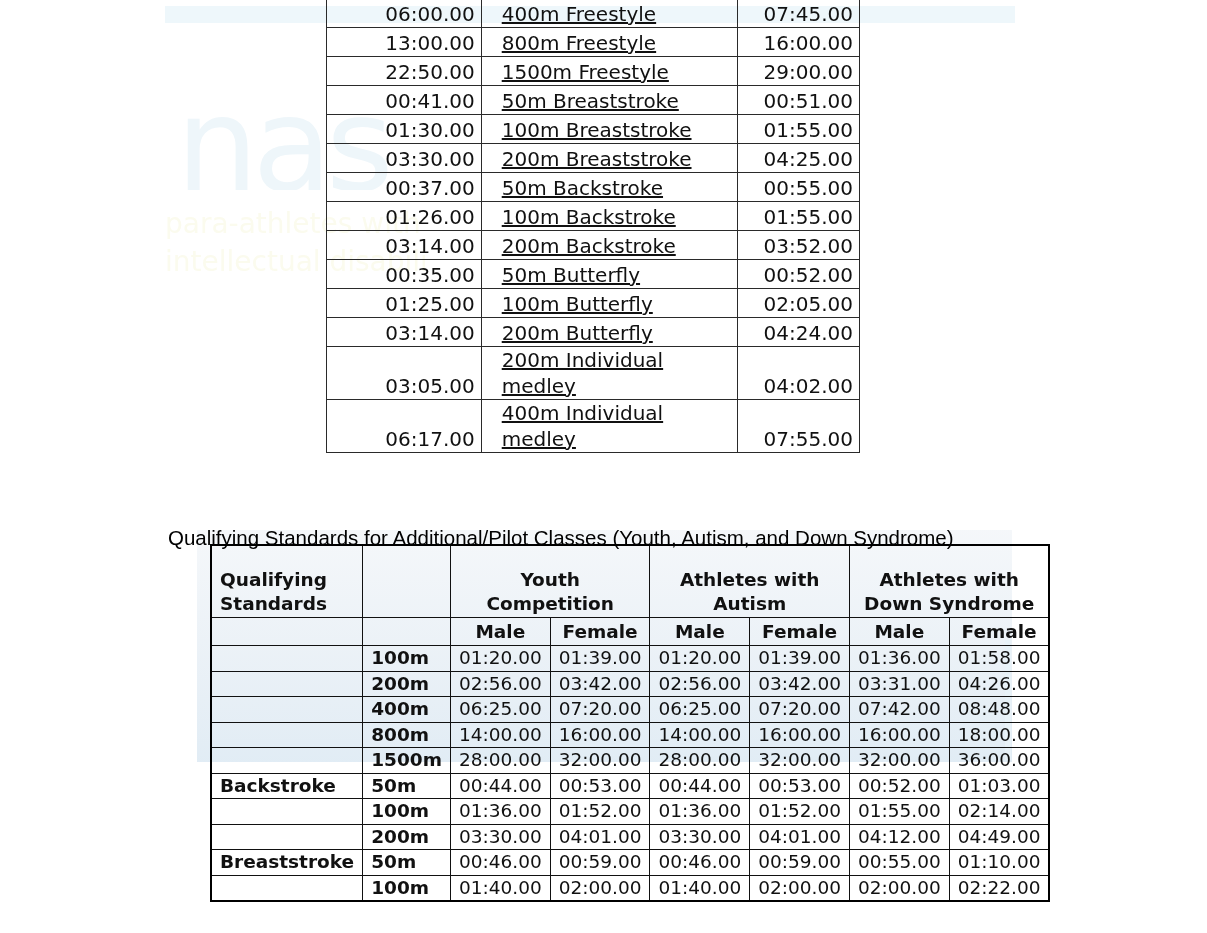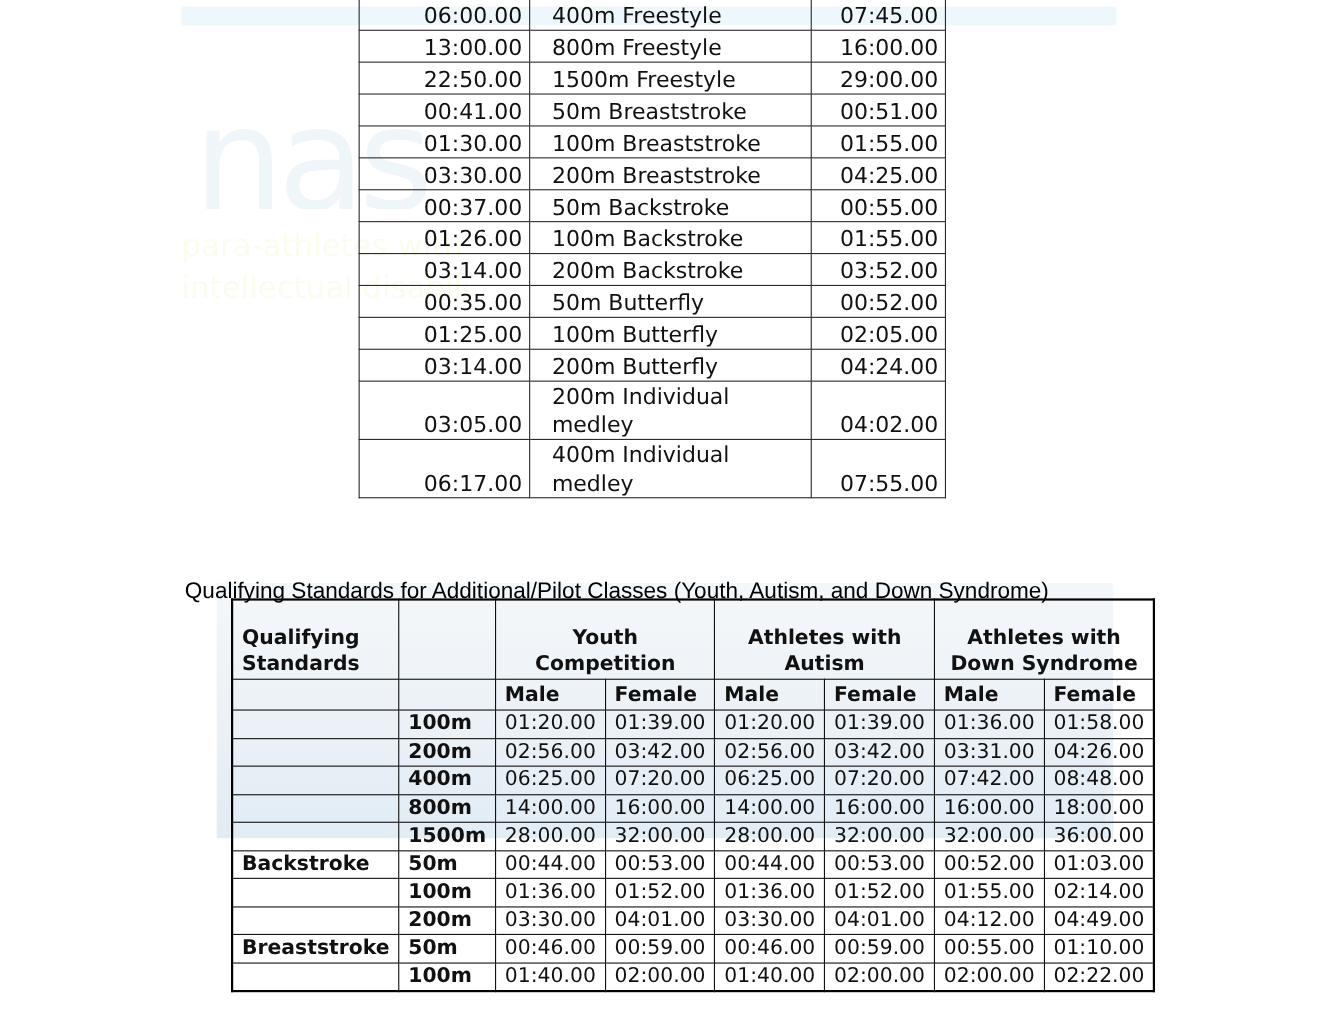--- a/index.html
+++ b/index.html
@@ -39,41 +39,41 @@
   #table-top {
     left: 326px; top: -2px; width: 534px;
     font-size: 20px; 
   }
   #table-top td {
     border: 1px solid #2a2a2a; padding: 0 6px; height: 28px; line-height: 26px;
     vertical-align: bottom;
     margin-left: 20px;
   }
   #table-top td.c1 { width: 145px; text-align: right; }
-  #table-top td.c2 { width: 236px; text-align: left; padding-left: 20px; }
+  #table-top td.c2 { width: 236px; text-align: left; padding-left: 20px; text-decoration: underline; }
   #table-top td.c3 { width: 110px; text-align: right; }
   #table-top tr.tall td { height: 52px; line-height: 26px; }
 
   
   .section-title {
     position: absolute; left: 168px; top: 526px; width: 900px;
     font-family: "Liberation Sans", sans-serif; font-size: 20.5px; color: #000;
     white-space: nowrap;
   }
 
   
   #table-bottom {
     left: 210px; top: 544px; font-size: 18.5px;
     border: 2px solid #000;
   }
   #table-bottom td {
     border: 1px solid #111; padding: 0 8px; height: 24.5px; line-height: 22px; white-space: nowrap;
   }
   #table-bottom tr.group-head td { height: 70px; vertical-align: bottom; line-height: 24px; padding-bottom: 1px; }
-  #table-bottom tr.gender-head td { height: 27px; }
+  #table-bottom tr.gender-head td { height: 27px; text-align: center; }
   #table-bottom td.stroke { width: 118px; font-weight: bold; margin-left: 27px; }
   #table-bottom td.dist { width: 64px; font-weight: bold; }
   #table-bottom td.time { width: 78px; }
   #table-bottom td.group { text-align: center; font-weight: bold; }
   #table-bottom td.gender { font-weight: bold; }
   #table-bottom td.qs { font-weight: bold; text-align: left; }
 </style>
 </head>
 <body>
 

